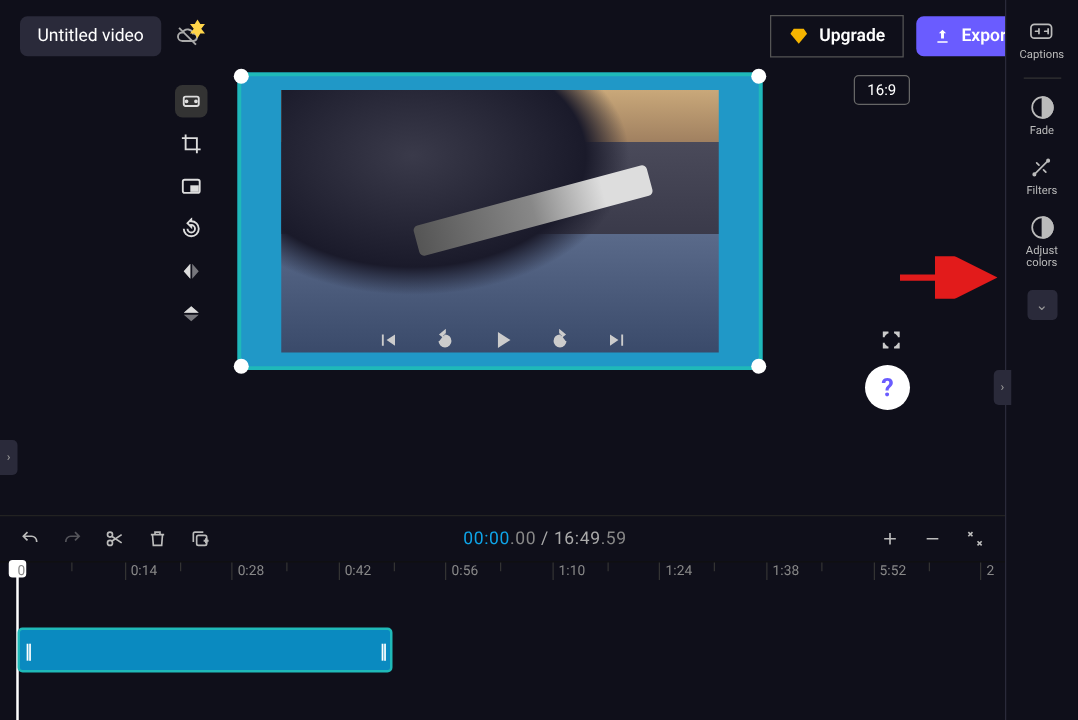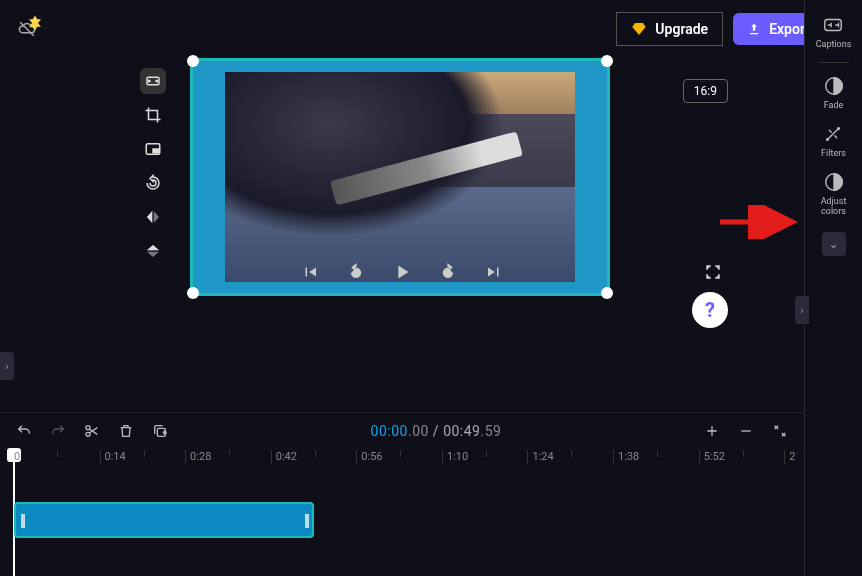--- a/index.html
+++ b/index.html
@@ -169,21 +169,21 @@
     position:absolute;
     left:30%; top:40%;
     width:55%; height:12%;
     background:linear-gradient(90deg,#555 0%, #888 50%, #ddd 80%);
     transform:rotate(-15deg);
     border-radius:4px;
   }
 
   .aspect-chip {
     position: absolute;
-    right: 76px; top: 21px;
+    right: 76px; top: 2px;
     border: 1px solid #666;
     border-radius: 4px;
     padding: 4px 10px;
     font-size: 12px;
     cursor: pointer;
   }
 
   
   .playback {
     position: absolute;
@@ -336,20 +336,23 @@
     padding:0 4px;
   }
   .clip-color .grip{
     color:#fff;font-weight:700;letter-spacing:-2px;
   }
 </style>
 </head>
 <body>
 
 <div class="header">
+  <div class="title-btn">
+    <span>Untitled video</span>
+  </div>
   <div class="link-icon">
     <svg viewBox="0 0 24 24" fill="none" stroke="currentColor" stroke-width="2">
       <path d="M18 10a6 6 0 00-11.3-2A4.5 4.5 0 006 17h12a4 4 0 001-7.9"></path>
       <line x1="3" y1="3" x2="21" y2="21"></line>
     </svg>
     <svg class="diamond-badge" viewBox="0 0 24 24" fill="currentColor">
         <path d="M12 2l3 5h5l-4 5 4 5h-5l-3 5-3-5H4l4-5-4-5h5z"></path>
       </svg>
   </div>
   <div class="header-spacer"></div>
@@ -535,21 +538,21 @@
     </div>
     <div class="tl-tool">
       <svg viewBox="0 0 24 24" fill="none" stroke="currentColor" stroke-width="2">
           <rect x="8" y="8" width="12" height="12" rx="2"></rect>
           <path d="M4 16V6a2 2 0 012-2h10"></path>
           <text x="17" y="17" font-size="8" fill="currentColor">+</text>
         </svg>
     </div>
     <div class="spacer"></div>
     <div class="time-display">
-      <span class="cur">00:00</span><span class="frac">.00</span><span class="tot"> / </span><span class="tot">00:49</span><span class="frac">.59</span>
+      <span class="cur">00:00</span><span class="frac">.00</span><span class="tot"> / </span><span class="tot">16:49</span><span class="frac">.59</span>
     </div>
     <div class="spacer"></div>
     <div class="tl-tool">
       <svg viewBox="0 0 24 24" fill="none" stroke="currentColor" stroke-width="2">
           <path d="M12 5v14M5 12h14"></path>
         </svg>
     </div>
     <div class="tl-tool">
       <svg viewBox="0 0 24 24" fill="none" stroke="currentColor" stroke-width="2">
           <path d="M5 12h14"></path>

